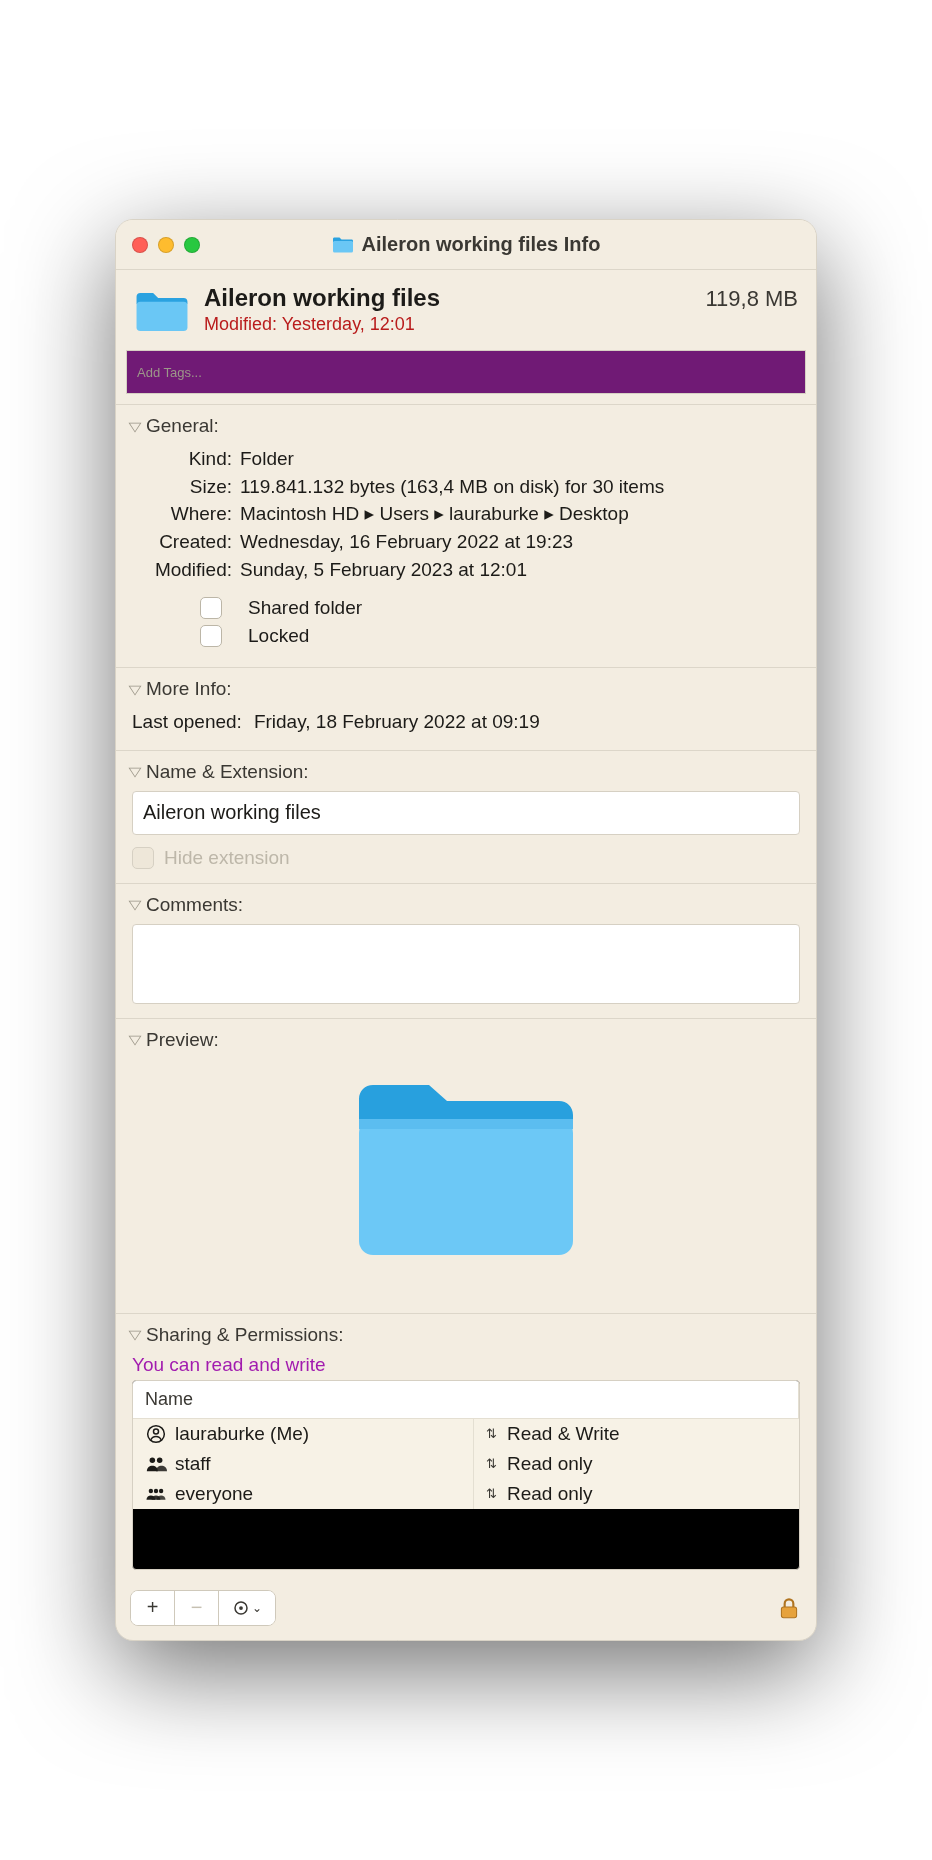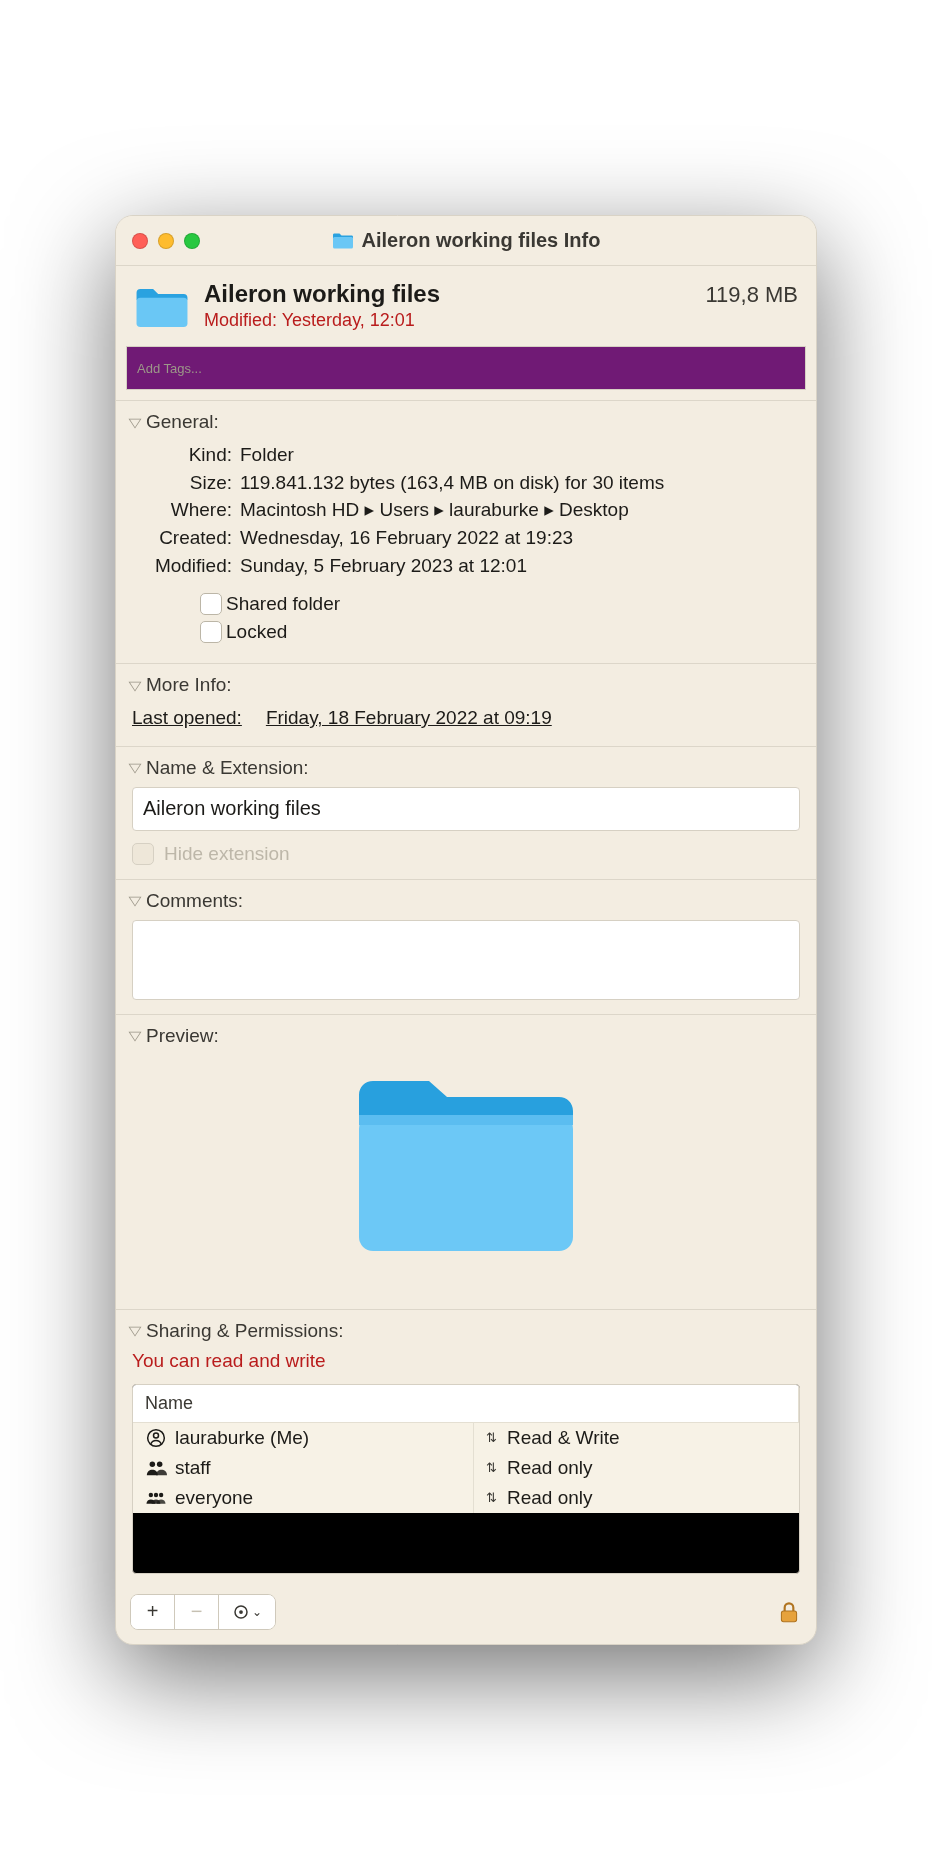--- a/index.html
+++ b/index.html
@@ -61,38 +61,38 @@
     border-top:1px solid #dcd6c9;
   }
   .chev { color:#9c9789; font-size:13px; transform: scaleX(1.3); }
   .section-body { padding: 2px 16px 14px 16px; font-size:19px; color:#1c1b18; }
   
   .kv { display:flex; gap:8px; line-height:1.45; }
   .kv .k { width:100px; text-align:right; flex:none; }
   .kv .v { flex:1; }
   
   .checks { margin-top:14px; }
-  .chk-row { display:flex; align-items:center; gap:4px; margin-bottom:6px; padding-left:68px;} 
+  .chk-row { display:flex; align-items:center; gap:26px; margin-bottom:6px; padding-left:68px;} 
   .chk { width:22px; height:22px; border:1.5px solid #bcb6a7; border-radius:5px; background:#fff; flex:none;}
   .chk.disabled { background:#eee7d9; border-color:#d6d0c3; }
   
-  .mi-row { display:flex; gap:24px; padding-left:0;text-decoration:underline; }
+  .mi-row { display:flex; gap:12px; padding-left:0; }
   .mi-row .k { text-align:left; }
   
   .name-input {
     width:calc(100% - 0px); height:44px; border:1px solid #d6d0c3; border-radius:4px;
     background:#fff; font-size:20px; padding:6px 10px; color:#1c1b18;
   }
   .hide-ext { display:flex; align-items:center; gap:10px; margin-top:12px; color:#bdb7a9; }
   
   .comments-box { width:100%; height:80px; border:1px solid #d6d0c3; border-radius:4px; background:#fff; }
   
   .preview-area { display:flex; justify-content:center; padding: 10px 0 30px 0; }
   
-  .perm-status { font-size:19px; color:#b91c1c; padding-bottom:12px; }
+  .perm-status { font-size:19px; color:#a21caf; padding-bottom:4px; }
   .perm-table {
     border:1px solid #d6d0c3; border-radius:4px; background:#000000; overflow:hidden;
   }
   .pt-head { display:flex; font-size:18px; color:#3a3833; background:#fff; border-bottom:1px solid #e4dfd2;}
   .pt-head > div { padding:8px 12px; }
   .col-name { flex: 1.05; border-right:1px solid #e4dfd2;}
   .col-priv { flex: 1; }
   .pt-row { display:flex; font-size:19px; }
   .pt-row:nth-child(odd).body-row { background:#f7f2e6; }
   .pt-row > div { padding:4px 12px; display:flex; align-items:center; gap:8px;}

